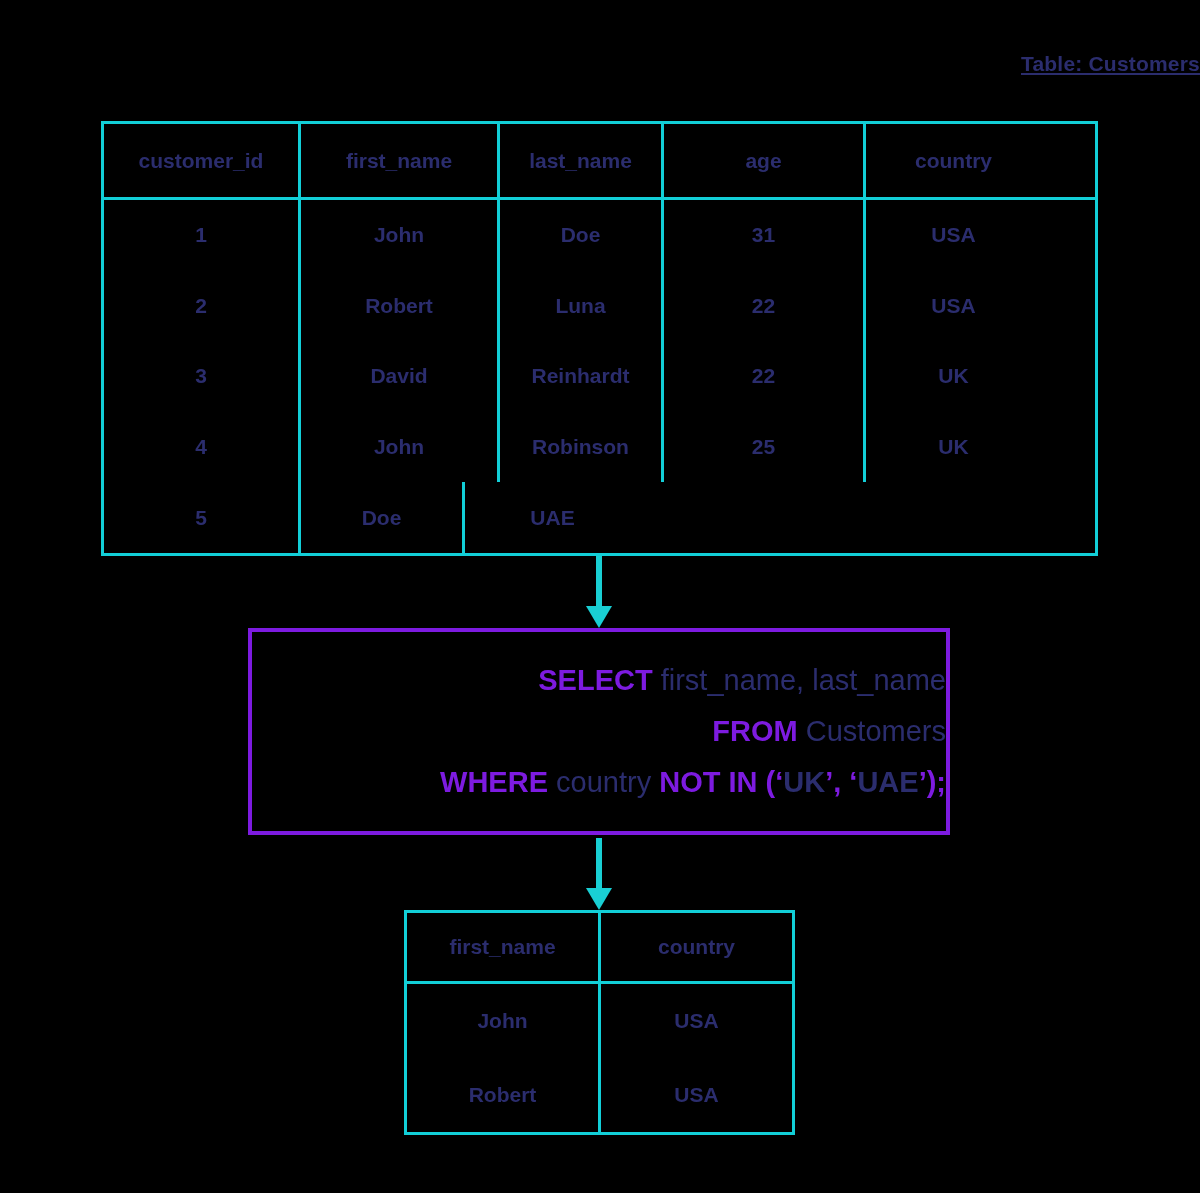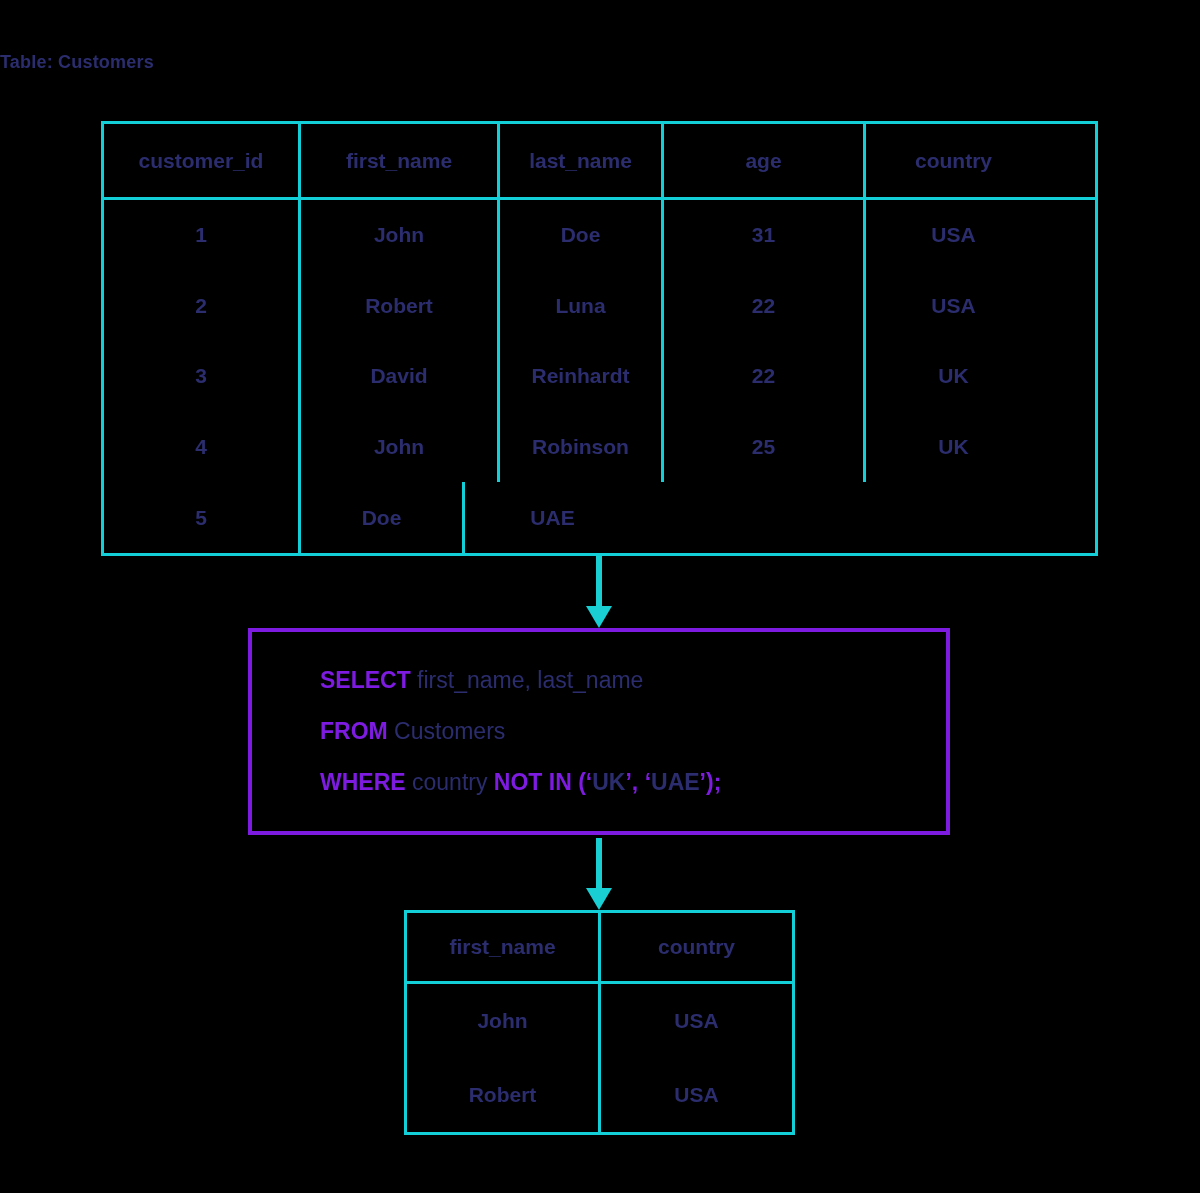--- a/index.html
+++ b/index.html
@@ -14,25 +14,26 @@
     font-family: "Liberation Sans", sans-serif;
     overflow: hidden;
   }
 
   
   #diagram-title {
     position: absolute;
     left: 0;
     top: 52px;
     width: 1200px;
-    text-align: left;
-    font-size: 18px;
+    text-align: right;
+    font-size: 21px;
     font-weight: bold;
     color: #2b2d6e;
     letter-spacing: 0.2px;
+    text-decoration: underline;
   }
 
   
   .sql-table {
     position: absolute;
     border: 3px solid #12cfd8;
     box-sizing: border-box;
     display: flex;
     flex-direction: column;
   }
@@ -102,24 +103,25 @@
     width: 702px;
     height: 207px;
     border: 4px solid #7d1be0;
     box-sizing: border-box;
     display: flex;
     flex-direction: column;
     justify-content: center;
     padding-left: 68px;
   }
   .qline {
-    font-size: 23px;
+    font-size: 29px;
     color: #2b2d6e;
     line-height: 51px;
     white-space: nowrap;
+    text-align: right;
   }
   .kw {
     color: #7d1be0;
     font-weight: bold;
   }
   .punct {
     color: #7d1be0;
     font-weight: bold;
   }
   .lit {

